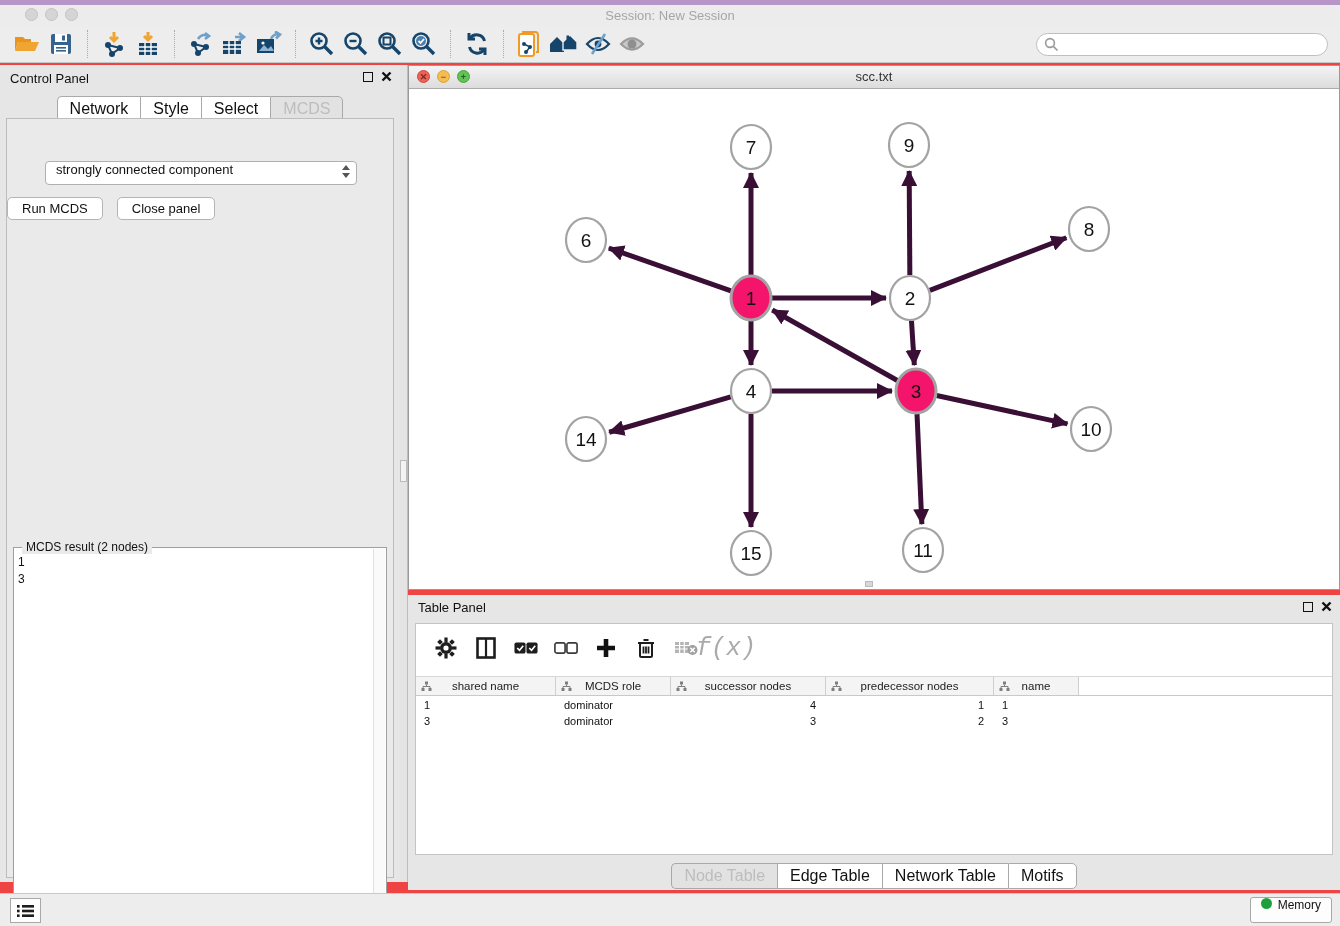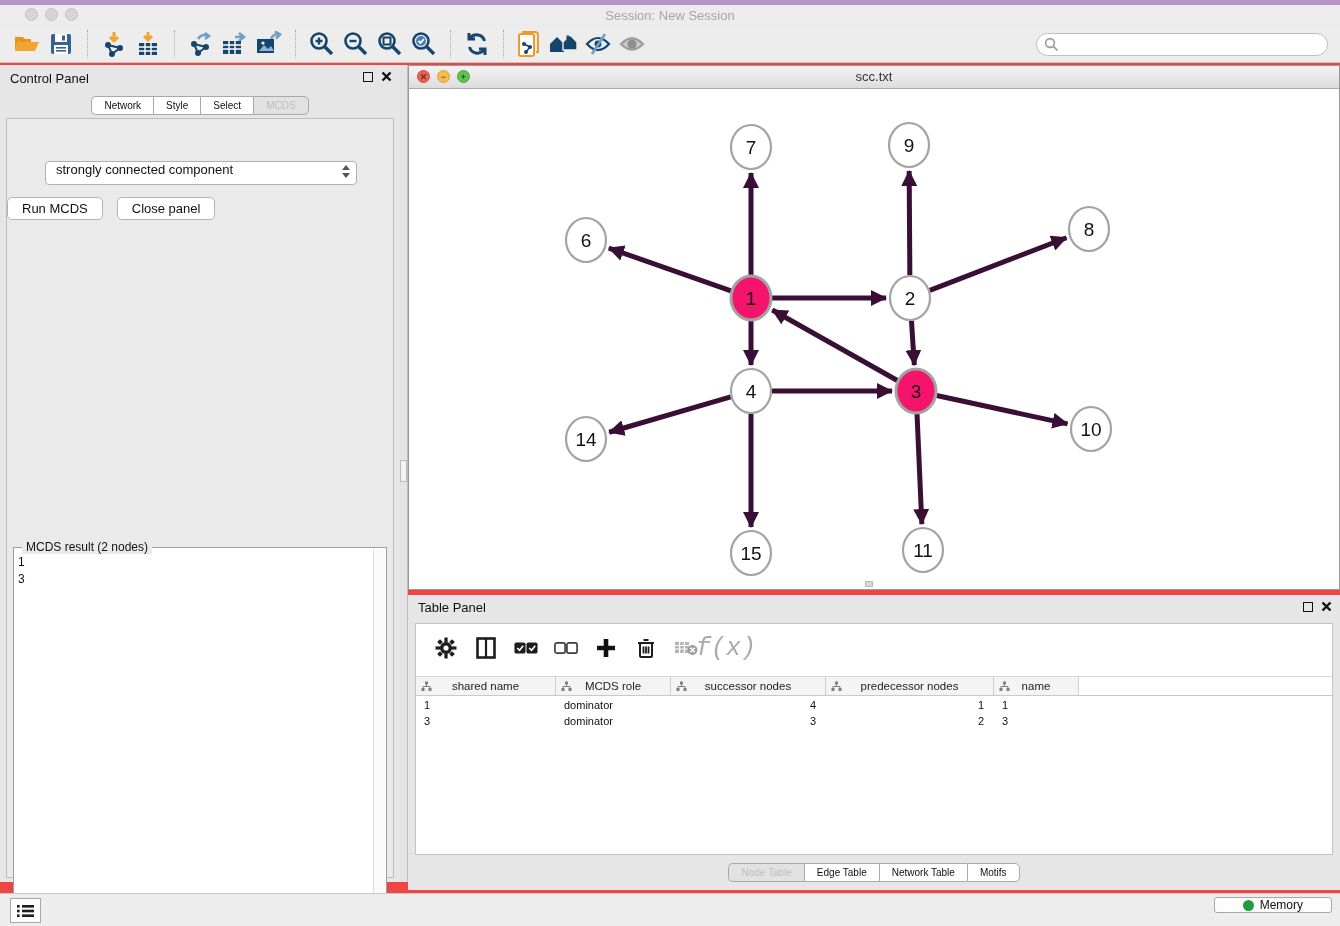--- a/index.html
+++ b/index.html
@@ -22,21 +22,21 @@
   #search-icon { position:absolute; left:8px; top:4px; }
 
   
   #control-panel { position:absolute; left:0; top:65px; width:400px; height:817px; background:#e6e6e6; }
   #cp-header { position:relative; height:28px; }
   #cp-title { position:absolute; left:10px; top:6px; font-size:13px; color:#111; }
   .panel-btns { position:absolute; right:8px; top:6px; display:flex; gap:8px; align-items:center; }
   .float-btn { width:10px; height:10px; border:1.5px solid #111; background:transparent; }
   .close-btn svg { display:block; }
   #cp-tabs { position:absolute; left:0; top:31px; width:100%; display:flex; justify-content:center; }
-  .ptab { border:1px solid #a9a9a9; border-right:none; background:#fff; color:#111; font-size:10px; padding:3px 12px; cursor:default; }
+  .ptab { border:1px solid #a9a9a9; border-right:none; background:#fff; color:#111; font-size:16px; padding:3px 12px; cursor:default; }
   .ptab:first-child { border-top-left-radius:5px; border-bottom-left-radius:5px; }
   .ptab:last-child { border-right:1px solid #a9a9a9; border-top-right-radius:5px; border-bottom-right-radius:5px; }
   .ptab.active { background:#e2e2e2; color:#bdbdbd; }
   #cp-content { position:absolute; left:6px; top:53px; width:388px; height:760px; background:#eaeaea; border:1px solid #bdbdbd; }
   #opt-label { position:absolute; left:0; right:0; top:18px; text-align:center; font-size:13px; color:#111; }
   #criterion-select { position:absolute; left:38px; top:42px; width:312px; height:24px; background:#fff; border:1px solid #b0b0b0; border-radius:4px; font-size:13px; color:#111; display:flex; padding-left:10px; }
   #criterion-stepper { position:absolute; right:6px; top:3px; display:flex; flex-direction:column; gap:3px; align-items:center; }
   .tri-up { width:0; height:0; border-left:4px solid transparent; border-right:4px solid transparent; border-bottom:5px solid #555; }
   .tri-dn { width:0; height:0; border-left:4px solid transparent; border-right:4px solid transparent; border-top:5px solid #555; }
   #cp-buttons { position:absolute; left:0; right:0; top:78px; display:flex; justify-content:flex-start; gap:14px; }
@@ -75,21 +75,21 @@
   #tbl-body { position:absolute; left:0; top:73px; right:0; bottom:0; background:#fff; overflow:hidden; }
   .tr { display:flex; height:16px; }
   .td { font-size:11px; color:#111; overflow:hidden; white-space:nowrap; padding-top:2px; }
   .td.al { padding-left:8px; text-align:left; }
   .td.ar { padding-right:10px; text-align:right; }
   #tp-tabs { position:absolute; left:0; right:0; top:268px; display:flex; justify-content:center; }
 
   
   #statusbar { position:absolute; left:0; top:893px; width:1340px; height:33px; background:#ededed; border-top:1px solid #c9c9c9; }
   #tasks-button { position:absolute; left:10px; top:4px; width:31px; height:25px; background:#fdfdfd; border:1px solid #a8a8a8; display:flex; align-items:center; justify-content:center; }
-  #memory-button { position:absolute; right:8px; top:3px; height:16px; background:#fdfdfd; border:1px solid #a8a8a8; border-radius:3px; display:flex; align-items:center; gap:6px; padding:0 28px; font-size:12px; color:#111; }
+  #memory-button { position:absolute; right:8px; top:3px; height:26px; background:#fdfdfd; border:1px solid #a8a8a8; border-radius:3px; display:flex; gap:6px; padding:0 10px; font-size:12px; color:#111; }
   #memory-dot { width:11px; height:11px; border-radius:50%; background:#1f9e3e; }
 </style>
 </head>
 <body>
 
 <div id="app">
 
   <div id="top-strip"></div>
   <div id="titlebar">
     <div class="tl-dot" style="left:25px"></div>

